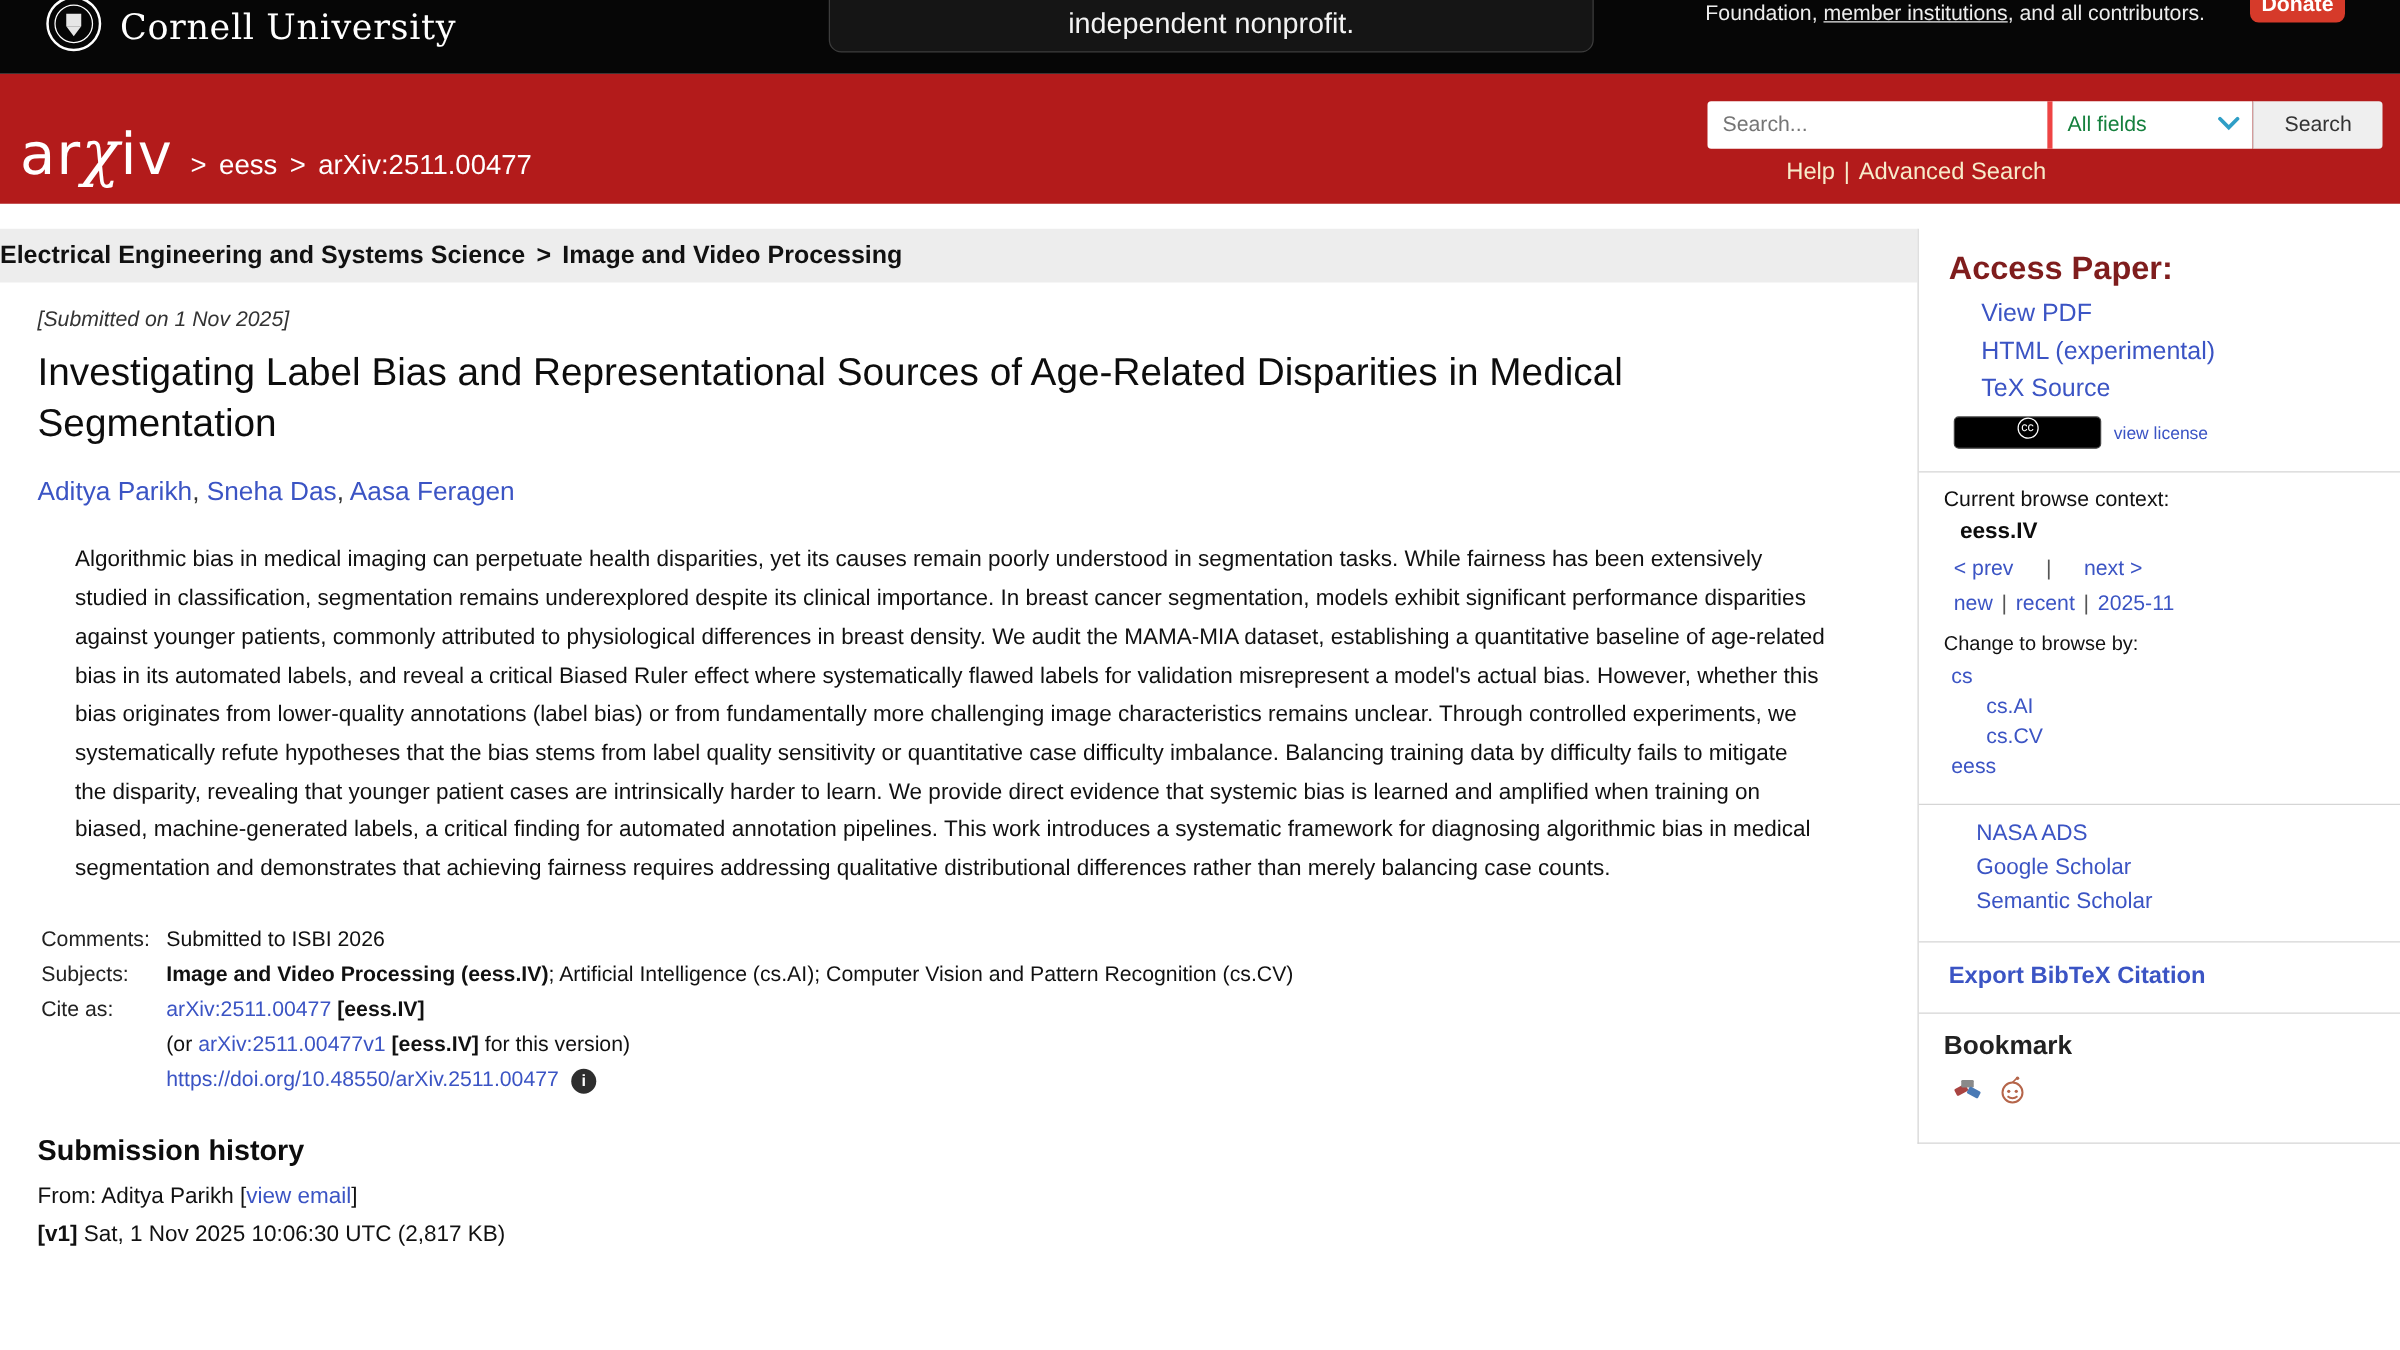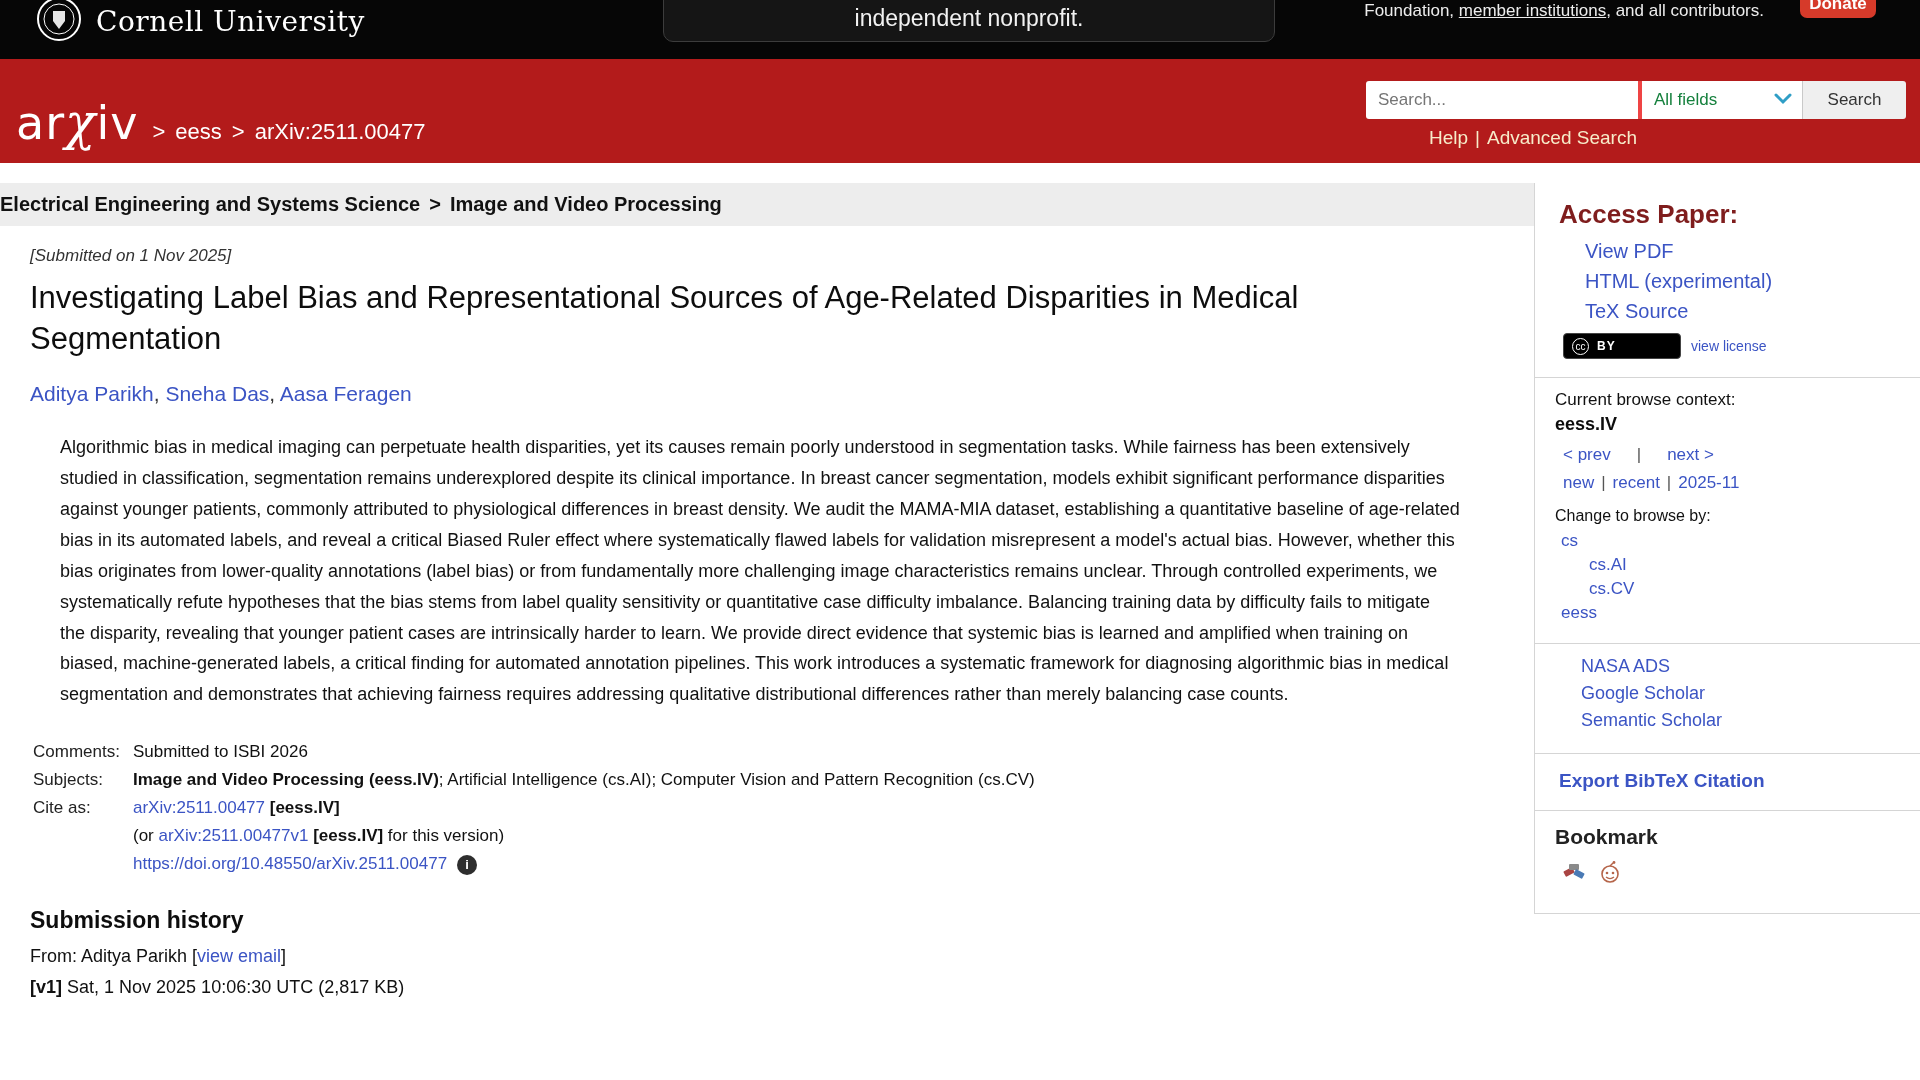--- a/index.html
+++ b/index.html
@@ -88,30 +88,30 @@
   .sidebar { width: 386px; margin-top: 20px; background: #fff; border-left: 1px solid #d5d5d5; border-bottom: 1px solid #d5d5d5; }
   .sec { padding: 12px 16px 16px 20px; }
   .sec + .sec { border-top: 1px solid #d5d5d5; }
   .sidebar a { color: #3b54c4; }
   .access-title { font-size: 26px; font-weight: bold; color: #7f1d1d; margin: 4px 0 10px 4px; }
   .access-list { list-style: none; margin-left: 30px; }
   .access-list li { margin-bottom: 7px; font-size: 20px; }
   .license-row { margin: 10px 0 2px 8px; display: flex; align-items: center; gap: 10px; }
   .cc-badge {
     display: inline-flex; align-items: center; gap: 8px; width: 118px; height: 26px;
-    background: #000; border: 1px solid #444; border-radius: 4px; padding: 0 8px; cursor: pointer;
+    background: #000; border: 1px solid #444; border-radius: 4px; padding: 0 8px; cursor: pointer; flex-direction: column;
   }
   .cc-circ {
     width: 17px; height: 17px; border: 1.5px solid #fff; border-radius: 50%;
     color: #fff; font-size: 10px; display: flex; align-items: center; justify-content: center; flex: none;
   }
   .cc-by { color: #fff; font-size: 12px; font-weight: bold; letter-spacing: 1px; }
   .view-license { font-size: 14px; }
   .browse-label { font-size: 17px; color: #111; margin-bottom: 4px; }
-  .browse-ctx { font-size: 18px; font-weight: bold; color: #0d0d0d; margin-bottom: 10px; }
+  .browse-ctx { font-size: 18px; font-weight: bold; color: #0d0d0d; margin-bottom: 10px; margin-left: 13px; }
   .prevnext { font-size: 17px; margin-bottom: 8px; margin-left: 8px; }
   .prevnext .pipe { color: #555; margin: 0 26px; }
   .nrl { font-size: 17px; margin-bottom: 14px; margin-left: 8px; }
   .nrl .pipe { color: #555; margin: 0 7px; }
   .change-label { font-size: 16px; color: #111; margin-bottom: 6px; }
   .change-links a { display: block; font-size: 17px; margin-bottom: 4px; margin-left: 6px; }
   .change-links a.indent { margin-left: 34px; }
   .side-h { font-size: 21px; font-weight: bold; color: #222; margin: 2px 0 10px 0; }
   .refs-list { list-style: none; margin-left: 26px; }
   .refs-list li { margin-bottom: 6px; font-size: 18px; }

